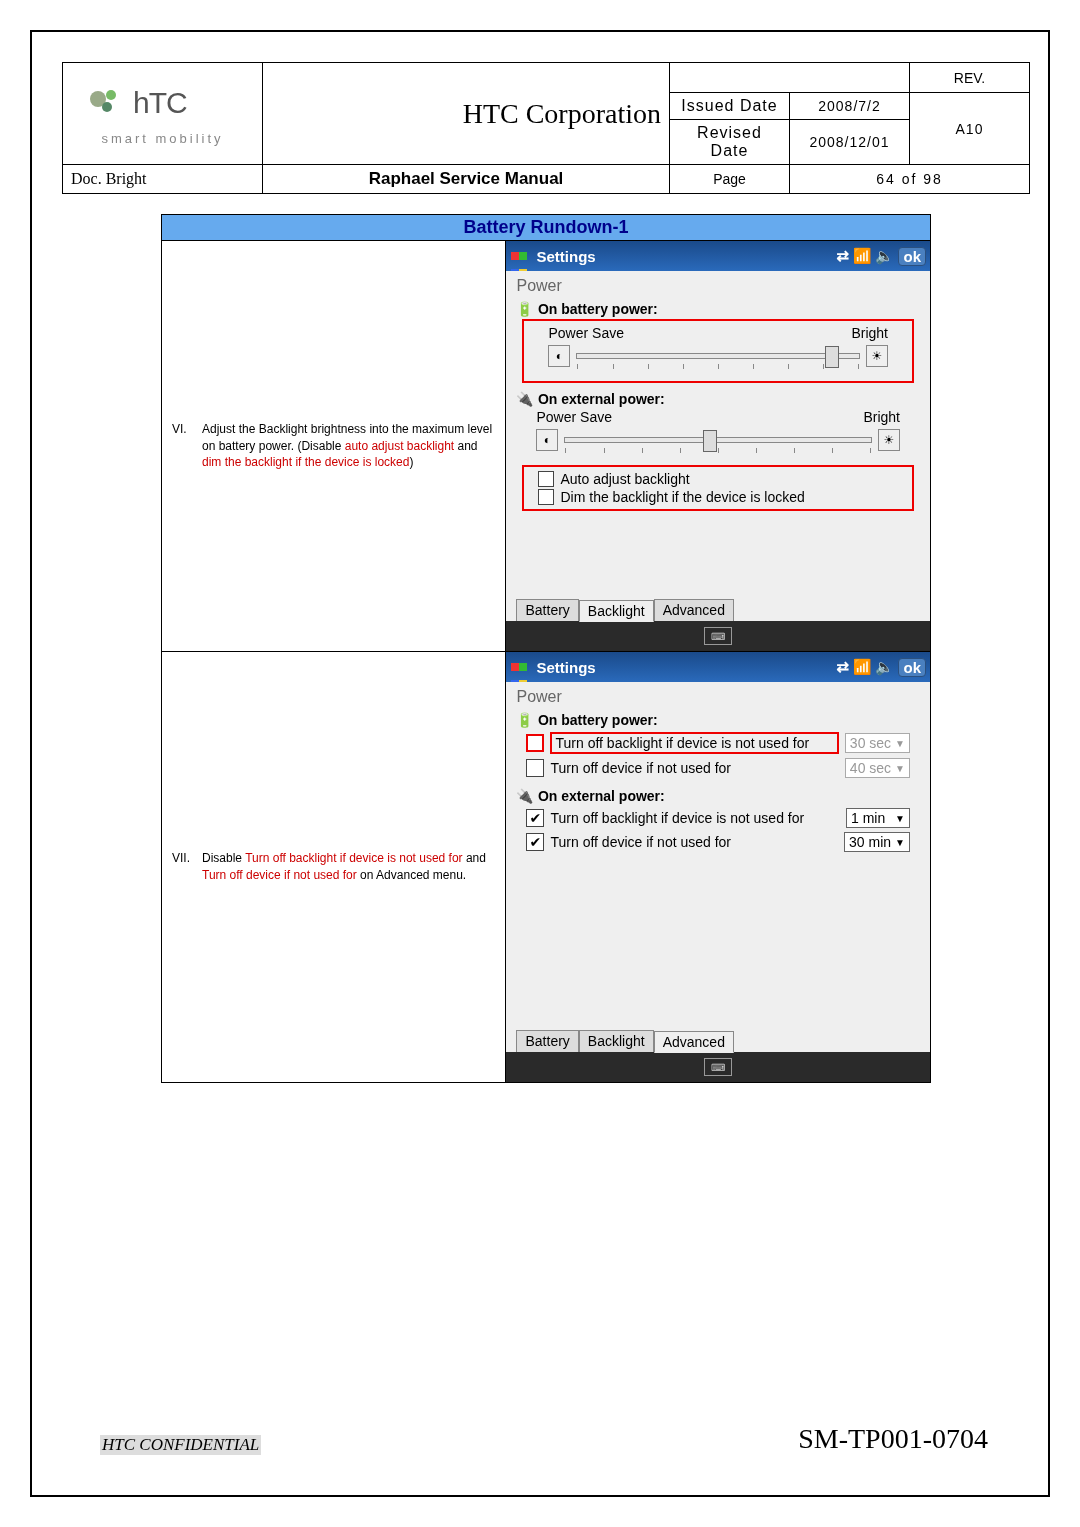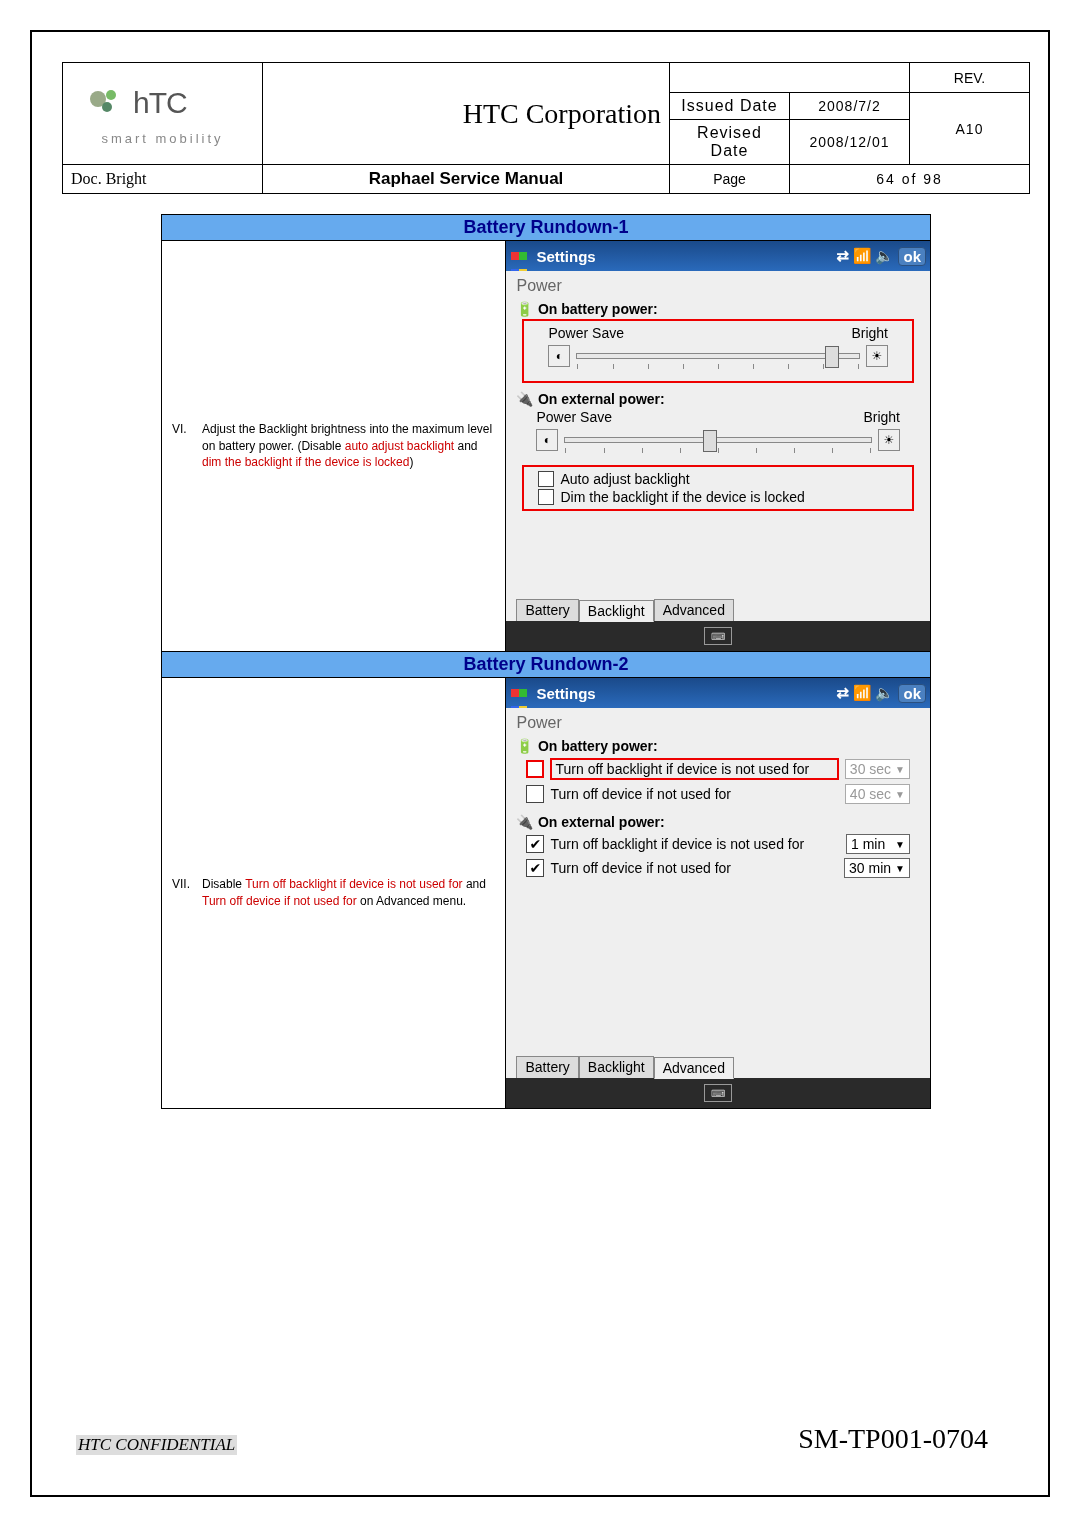--- a/index.html
+++ b/index.html
@@ -57,21 +57,21 @@
   .bottombar { background: #2a2a2a; height: 30px; display: flex; align-items: center; justify-content: center; color: #ccc; }
   .kbd-icon { width: 28px; height: 18px; border: 1px solid #999; display: flex; align-items: center; justify-content: center; font-size: 10px; }
 
   .option-row { display: flex; align-items: center; gap: 6px; margin: 4px 10px; font-size: 14px; }
   .option-row .cb { width: 18px; height: 18px; border: 1px solid #444; background: #fff; flex-shrink: 0; display: flex; align-items: center; justify-content: center; font-size: 14px; }
   .option-row .label { flex: 1; line-height: 1.15; }
   .option-row .dd { border: 1px solid #666; background: #fff; padding: 1px 4px; min-width: 64px; font-size: 14px; display: flex; justify-content: space-between; align-items: center; }
   .option-row .dd.disabled { color: #999; border-color: #aaa; }
   .option-row .dd .arrow { font-size: 10px; margin-left: 4px; }
 
-  .footer { position: absolute; bottom: 40px; left: 44px; right: 60px; display: flex; justify-content: space-between; align-items: flex-end; }
+  .footer { position: absolute; bottom: 40px; left: 68px; right: 60px; display: flex; justify-content: space-between; align-items: flex-end; }
   .conf { font-style: italic; font-family: "Times New Roman", serif; font-size: 17px; background: #ddd; padding: 0 2px; }
   .docnum { font-family: "Times New Roman", serif; font-size: 28px; }
 
   .win-flag { width:20px; height:20px; }
   .win-flag span { display:inline-block; width:8px; height:8px; }
 </style>
 </head>
 <body>
 
 <div class="page">
@@ -216,23 +216,20 @@
             </div>
           </div>
           <div class="bottombar">
             <span class="kbd-icon">⌨</span>
           </div>
         </div>
       </td>
     </tr>
 
     <tr>
-            <td colspan="2" class="section-hdr">Battery Rundown-2</td>
-          </tr>
-    <tr>
       <td class="instr-cell">
         <div class="li">
           <span class="marker">VII.</span>
           <span>
             <span>Disable </span><span class="red">Turn off backlight if device is not used for</span><span> and </span><span class="red">Turn off device if not used for</span><span> on Advanced menu.</span>
           </span>
         </div>
       </td>
       <td class="shot-cell">
         <div class="wm">

